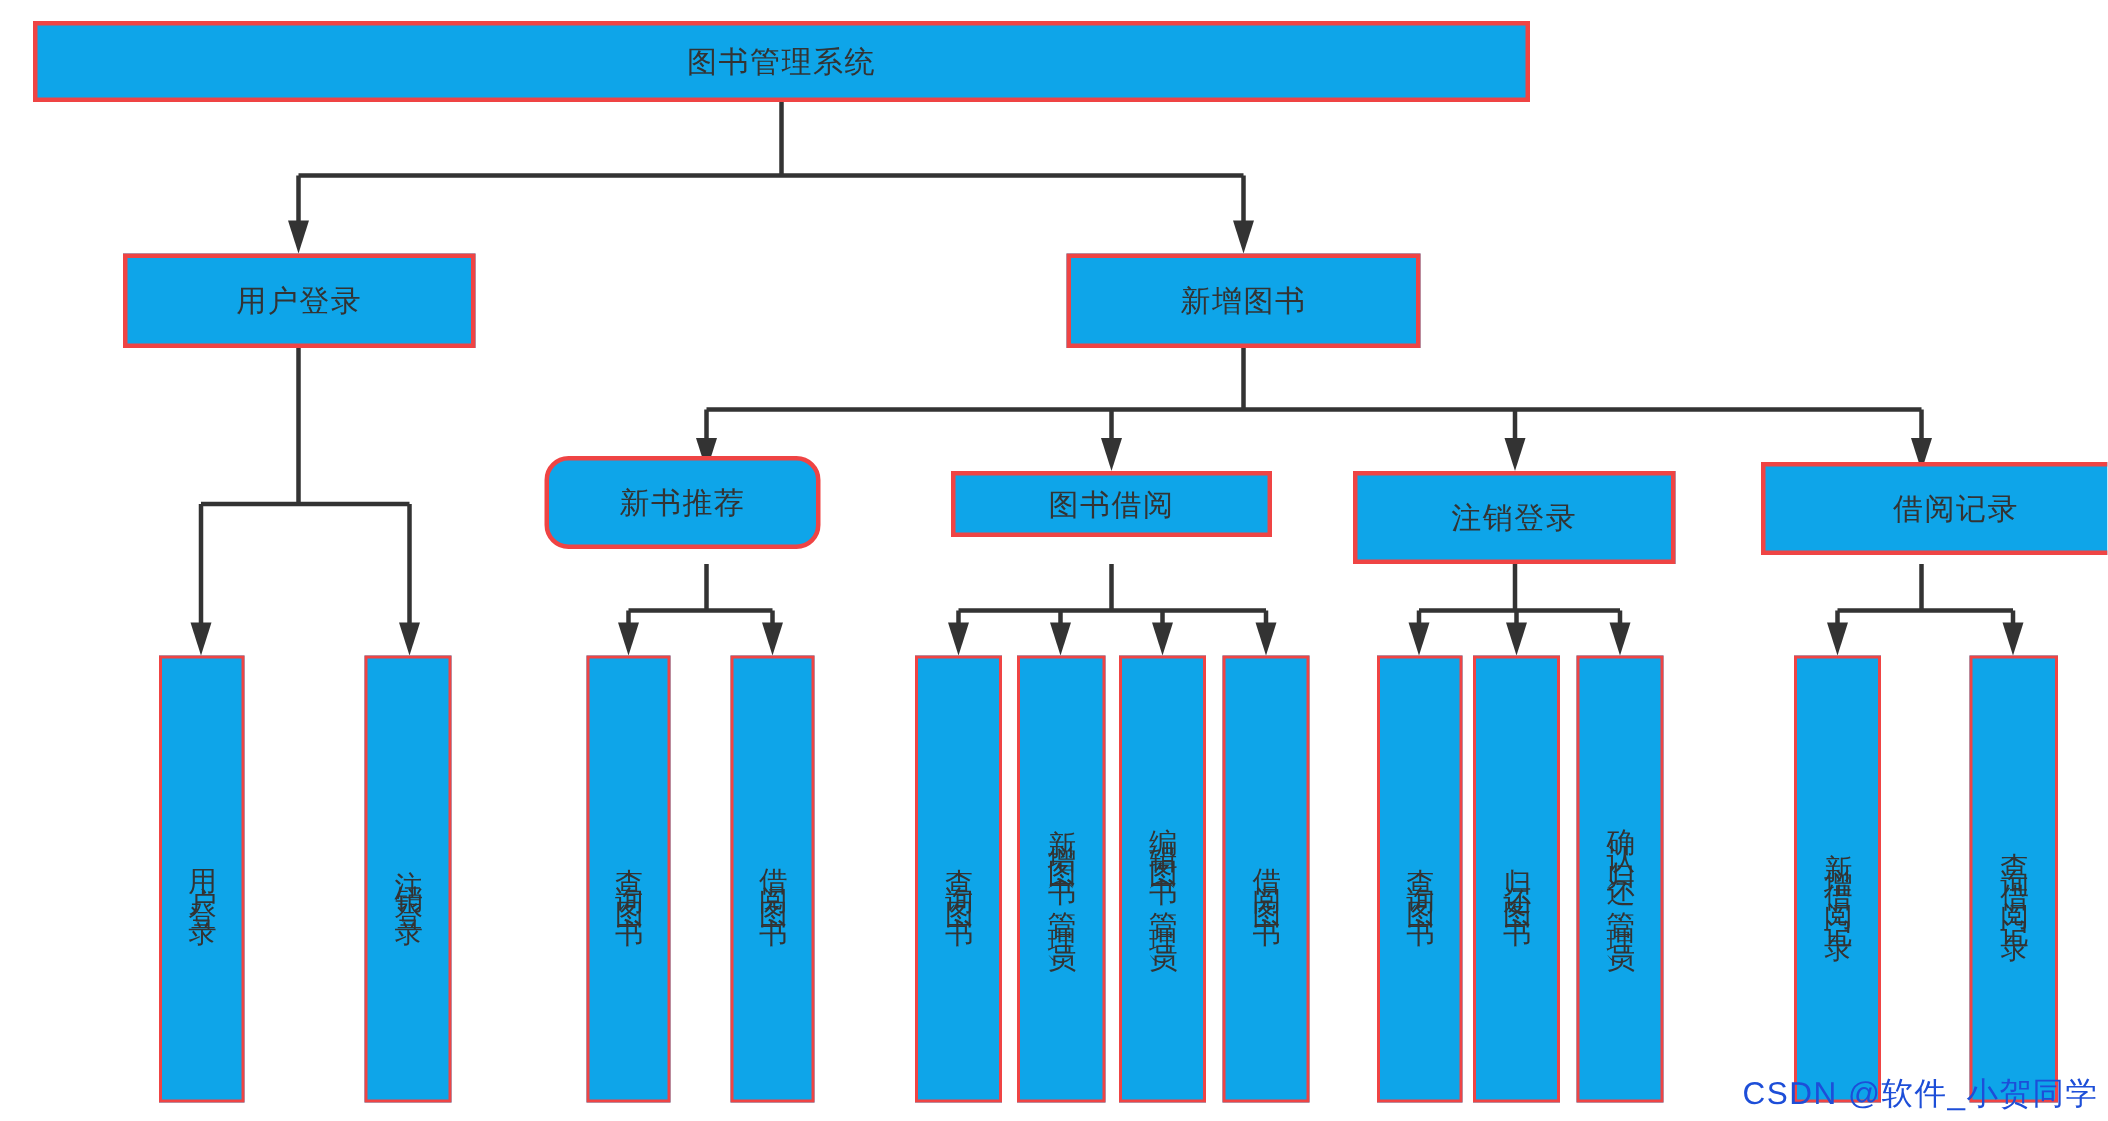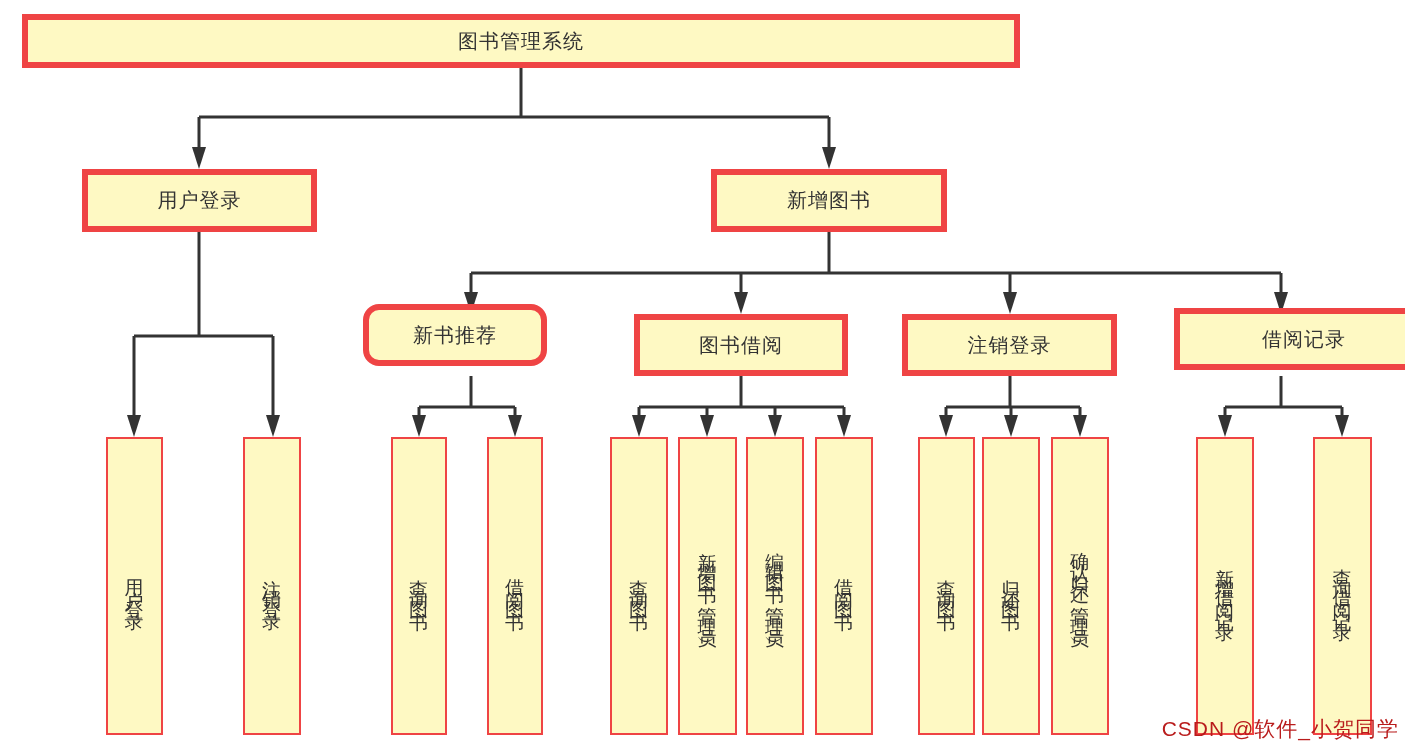--- a/index.html
+++ b/index.html
@@ -8,22 +8,22 @@
     width:1405px;height:747px;
     background:#ffffff;
     font-family:"Liberation Sans","DejaVu Sans",sans-serif;
     color:#333333;
     overflow:hidden;
   }
   #connectors{position:absolute;left:0;top:0;width:1405px;height:747px;}
   .box{
     position:absolute;
     box-sizing:border-box;
-    border:6px solid #ef4444;
-    background:#fef9c3;
+    border:3px solid #ef4444;
+    background:#0ea5e9;
     display:flex;
     align-items:center;
     justify-content:center;
     font-size:20px;
     letter-spacing:1px;
     color:#333333;
   }
   .tall{
     border-width:2.5px;
     writing-mode:vertical-rl;
@@ -31,21 +31,21 @@
     font-size:19px;
     letter-spacing:11px;
     line-height:1;
     text-align:center;
   }
   .watermark{
     position:absolute;
     right:6px;
     bottom:4px;
     font-size:21px;
-    color:#b91c1c;
+    color:#1d4ed8;
     letter-spacing:1px;
     white-space:nowrap;
   }
 </style>
 </head>
 <body>
 
 <div id="stage">
 
   <svg id="connectors" viewBox="0 0 1405 747" xmlns="http://www.w3.org/2000/svg">
@@ -80,21 +80,21 @@
       <polygon points="1335,415 1349,415 1342,437"></polygon>
     </g>
   </svg>
 
   <div class="box" style="left:22px;top:14px;width:998px;height:54px;">图书管理系统</div>
 
   <div class="box" style="left:82px;top:169px;width:235px;height:63px;">用户登录</div>
   <div class="box" style="left:711px;top:169px;width:236px;height:63px;">新增图书</div>
 
   <div class="box" style="left:363px;top:304px;width:184px;height:62px;border-radius:16px;">新书推荐</div>
-  <div class="box" style="left:634px;top:314px;width:214px;height:62px;">图书借阅</div>
+  <div class="box" style="left:634px;top:314px;width:214px;height:44px;">图书借阅</div>
   <div class="box" style="left:902px;top:314px;width:215px;height:62px;">注销登录</div>
   <div class="box" style="left:1174px;top:308px;width:260px;height:62px;font-family:Liberation Mono, monospace;">借阅记录</div>
 
   <div class="box tall" style="left:106px;top:437px;width:57px;height:298px;">用户登录</div>
   <div class="box tall" style="left:243px;top:437px;width:58px;height:298px;">注销登录</div>
 
   <div class="box tall" style="left:391px;top:437px;width:56px;height:298px;">查询图书</div>
   <div class="box tall" style="left:487px;top:437px;width:56px;height:298px;">借阅图书</div>
 
   <div class="box tall" style="left:610px;top:437px;width:58px;height:298px;">查询图书</div>

